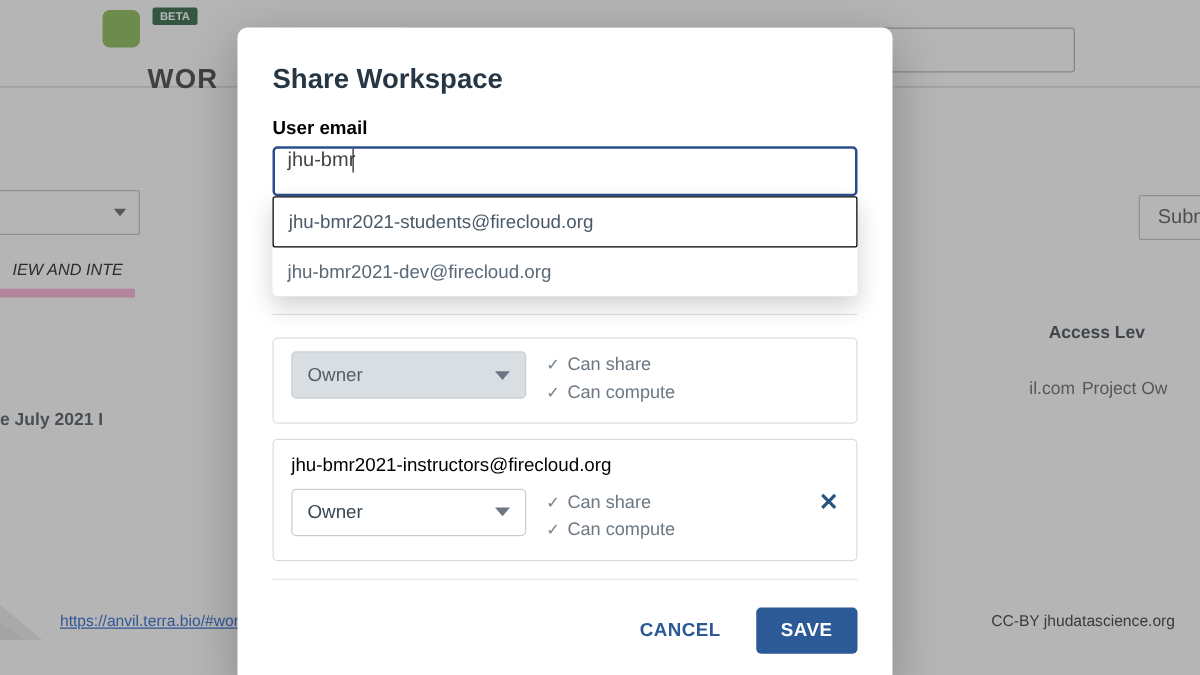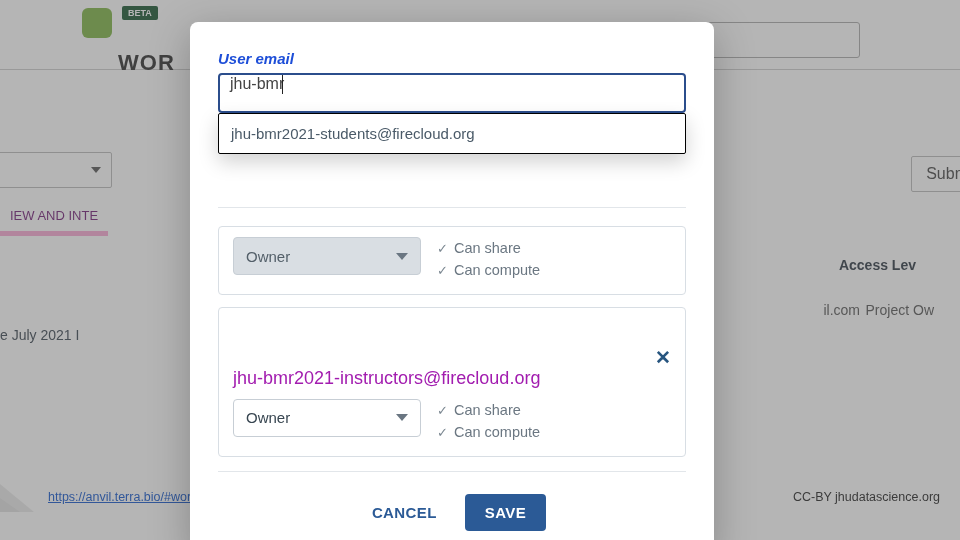--- a/index.html
+++ b/index.html
@@ -10,53 +10,53 @@
     .bg { position: absolute; inset: 0; z-index: 1; color: #444; }
     .bg-header { position: absolute; top: 0; left: 0; right: 0; height: 70px; border-bottom: 1px solid #ccc; }
     .bg-logo { position: absolute; top: 8px; left: 82px; width: 30px; height: 30px; background: #7cb342; border-radius: 6px; }
     .bg-beta { position: absolute; top: 6px; left: 122px; background: #14532d; color: #fff; font-size: 9px; padding: 2px 6px; border-radius: 2px; font-weight: 600; }
     .bg-title { position: absolute; top: 26px; left: 118px; font-size: 22px; font-weight: 700; letter-spacing: 1px; color: #2a2a2a; margin-top: 24px; }
     .bg-search { position: absolute; top: 22px; left: 320px; width: 540px; height: 36px; border: 1px solid #aaa; background: #fff; border-radius: 3px; padding: 6px 10px; color: #6a6a6a; font-size: 15px; }
     .bg-row { position: absolute; top: 152px; left: 0; right: 0; height: 44px; }
     .bg-dropdown { display:inline-block; height: 36px; border: 1px solid #bbb; padding: 0 28px 0 10px; line-height: 34px; margin-left: 4px; position: relative; border-radius: 2px; }
     .bg-dropdown::after { content: ''; position: absolute; right: 10px; top: 14px; border-left: 5px solid transparent; border-right: 5px solid transparent; border-top: 6px solid #555; }
     .bg-submiss { position: absolute; right: -55px; top: 4px; height: 36px; border: 1px solid #bbb; padding: 0 14px; line-height: 34px; border-radius: 2px; background: #fff; }
-    .bg-tab { position: absolute; top: 200px; left: 0; font-size: 13px; color: #701a75; padding: 8px 10px; border-bottom: 5px solid #f9a8d4; }
+    .bg-tab { position: absolute; top: 200px; left: 0; font-size: 13px; color: #000000; padding: 8px 10px; border-bottom: 7px solid #f9a8d4; font-style: italic; }
     .bg-label1 { position: absolute; top: 257px; right: 44px; font-size: 14px; font-weight: 600; color: #2a3540; }
     .bg-label2 { position: absolute; top: 302px; right: 100px; font-size: 14px; color: #555; margin-left: 35px; }
     .bg-label3 { position: absolute; top: 302px; right: 26px; font-size: 14px; color: #555; }
-    .bg-date { position: absolute; top: 327px; left: 0; font-size: 14px; color: #3a4550; }
+    .bg-date { position: absolute; top: 327px; left: 0; font-size: 14px; color: #3a4550; font-weight: bold; }
 
     
     .modal { position: absolute; top: 22px; left: 190px; width: 524px; background: #fff; border-radius: 8px; box-shadow: 0 10px 40px rgba(0,0,0,.25); z-index: 10; padding: 28px 28px 24px 28px; color: #2e3e4e; }
     .modal-title { font-size: 22px; font-weight: 700; color: #263644; margin-bottom: 18px; }
-    .form-label { font-size: 15px; font-weight: 700; color: #1d4ed8; margin-bottom: 6px; font-style: italic; }
+    .form-label { font-size: 15px; font-weight: 700; color: #000000; margin-bottom: 6px; }
     .email-input-wrap { position: relative; }
     .email-input { width: 100%; height: 40px; border: 2px solid #2b4d8c; border-radius: 4px; padding: 0 10px; font-size: 16px; color: #444; outline: none; }
     .caret { display: inline-block; width: 1px; height: 19px; background: #222; vertical-align: middle; margin-left: -2px; animation: blink 1s step-start infinite; }
     @keyframes blink { 50% { opacity: 0; } }
     .autolist { position: absolute; top: 40px; left: 0; width: 100%; background: #fff; border-radius: 0 0 4px 4px; box-shadow: 0 8px 20px rgba(0,0,0,.18); z-index: 20; }
     .autoitem { padding: 11px 12px; font-size: 15px; color: #5a6a78; cursor: pointer; }
     .autoitem.hl { border: 1px solid #000000; border-radius: 2px; color: #4a5a68; }
 
     .members { margin-top: 94px; border-top: 1px solid #e2e6ea; border-bottom: 1px solid #e2e6ea; padding: 6px 0 14px 0; }
     .member { border: 1px solid #d8dee4; border-radius: 4px; padding: 12px 14px; margin-top: 12px; position: relative; }
-    .member-email { font-size: 18px; color: #a21caf; margin-bottom: 10px; margin-top: 48px; }
+    .member-email { font-size: 15px; color: #000000; margin-bottom: 10px; }
     .member-row { display: flex; align-items: flex-start; gap: 16px; }
     .role-select { width: 188px; height: 38px; border: 1px solid #c7ced5; border-radius: 4px; background: #fff; padding: 0 12px; font-size: 15px; position: relative; display: flex; align-items: center; justify-content: space-between; color: #384651; gap: 40px; }
     .role-select.disabled { background: #d9dee3; color: #535f69; }
     .chev-down { width: 0; height: 0; border-left: 6px solid transparent; border-right: 6px solid transparent; border-top: 7px solid #6a7682; }
     .perms { font-size: 14.5px; color: #6b7782; line-height: 1.55; }
     .perms .ck { color: #7b8791; margin-right: 6px; font-size: 13px; }
     .remove { position: absolute; top: 38px; right: 14px; color: #27557f; font-size: 19px; font-weight: 700; cursor: pointer; }
 
     .member.notitle { padding-top: 10px; }
     .member.notitle .role-select { margin-top: 0; }
 
-    .actions { display: flex; justify-content: center; gap: 14px; margin-top: 22px; }
+    .actions { display: flex; justify-content: flex-end; gap: 14px; margin-top: 22px; }
     .btn-cancel { color: #2b5a96; font-size: 15px; font-weight: 700; background: none; border: none; padding: 10px 14px; letter-spacing: .4px; cursor: pointer; }
     .btn-save { background: #2b5a96; color: #fff; font-size: 15px; font-weight: 700; border: none; border-radius: 4px; padding: 10px 20px; letter-spacing: .4px; cursor: pointer; }
 
     
     .footer { position: absolute; bottom: 36px; left: 48px; right: 20px; font-size: 12.5px; color: #222; z-index: 3; }
     .footer a { color: #1155cc; text-decoration: underline; }
     .footer .right { position: absolute; right: 0; bottom: 0; }
     .corner { position: absolute; left: 0; bottom: 28px; width: 44px; height: 38px; z-index: 2; opacity: .55; }
     .corner svg { width: 44px; height: 38px; }
   </style>
@@ -77,27 +77,29 @@
   <div class="bg-tab">IEW AND INTE</div>
   <div class="bg-label1">Access Lev</div>
   <div class="bg-label2">il.com</div>
   <div class="bg-label3">Project Ow</div>
   <div class="bg-date">e July 2021 I</div>
 </div>
 
 <div class="bg-overlay"></div>
 
 <div class="modal">
+  <div class="modal-title">Share Workspace</div>
   <div class="form-label">User email</div>
   <div class="email-input-wrap">
     <div class="email-input">
       <span>jhu-bmr</span><span class="caret"></span>
     </div>
     <div class="autolist">
       <div class="autoitem hl">jhu-bmr2021-students@firecloud.org</div>
+      <div class="autoitem">jhu-bmr2021-dev@firecloud.org</div>
     </div>
   </div>
 
   <div class="members">
 
     <div class="member notitle">
       <div class="member-row">
         <div class="role-select disabled">
           <span>Owner</span>
           <span class="chev-down"></span>

